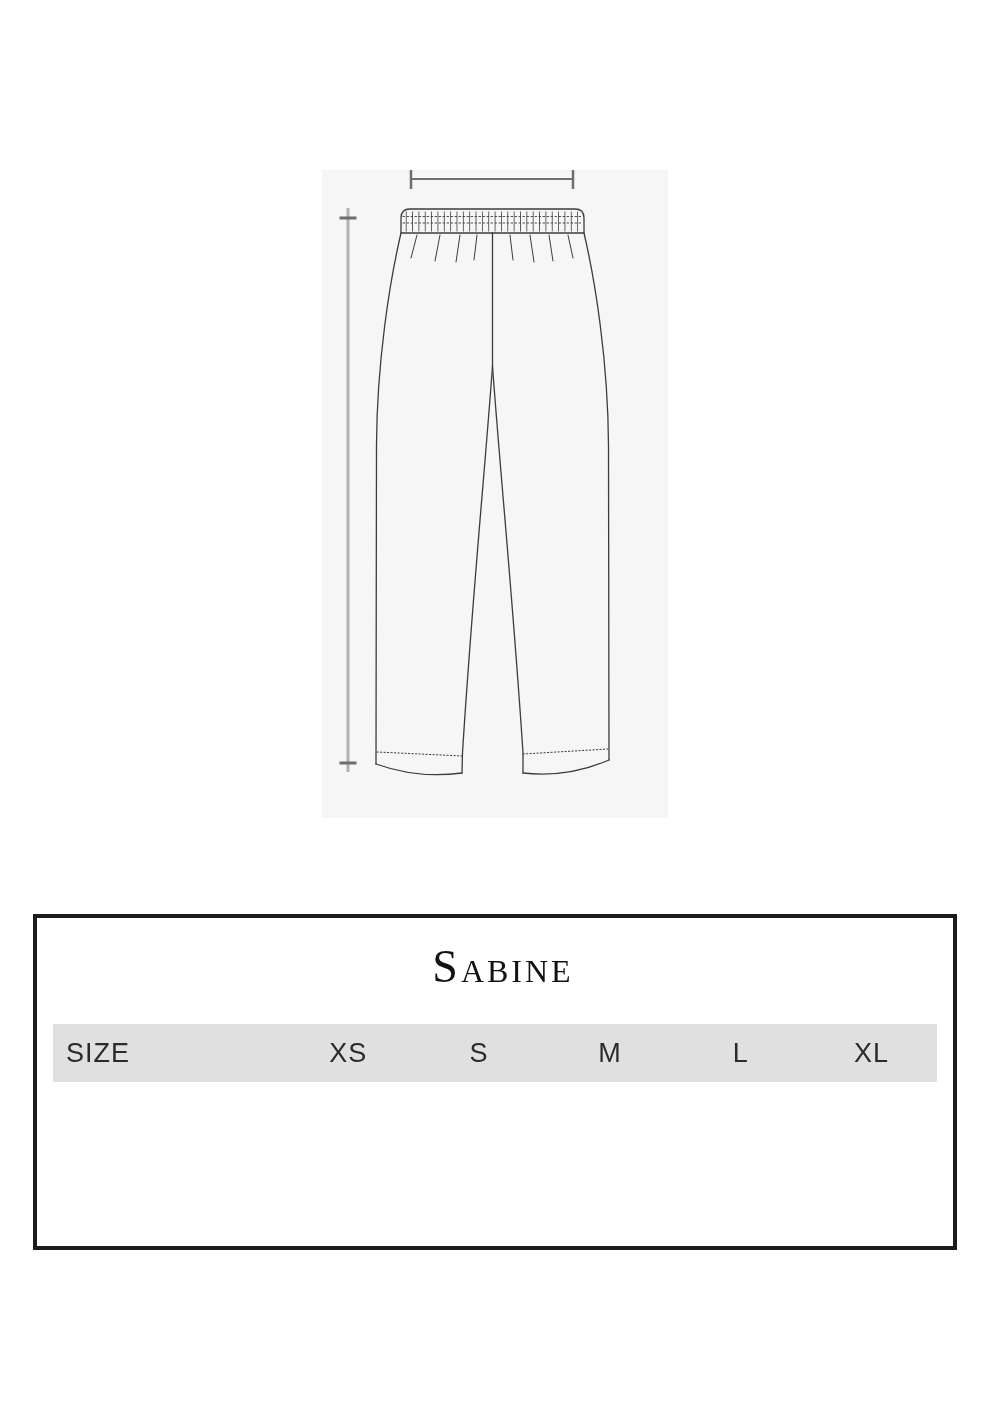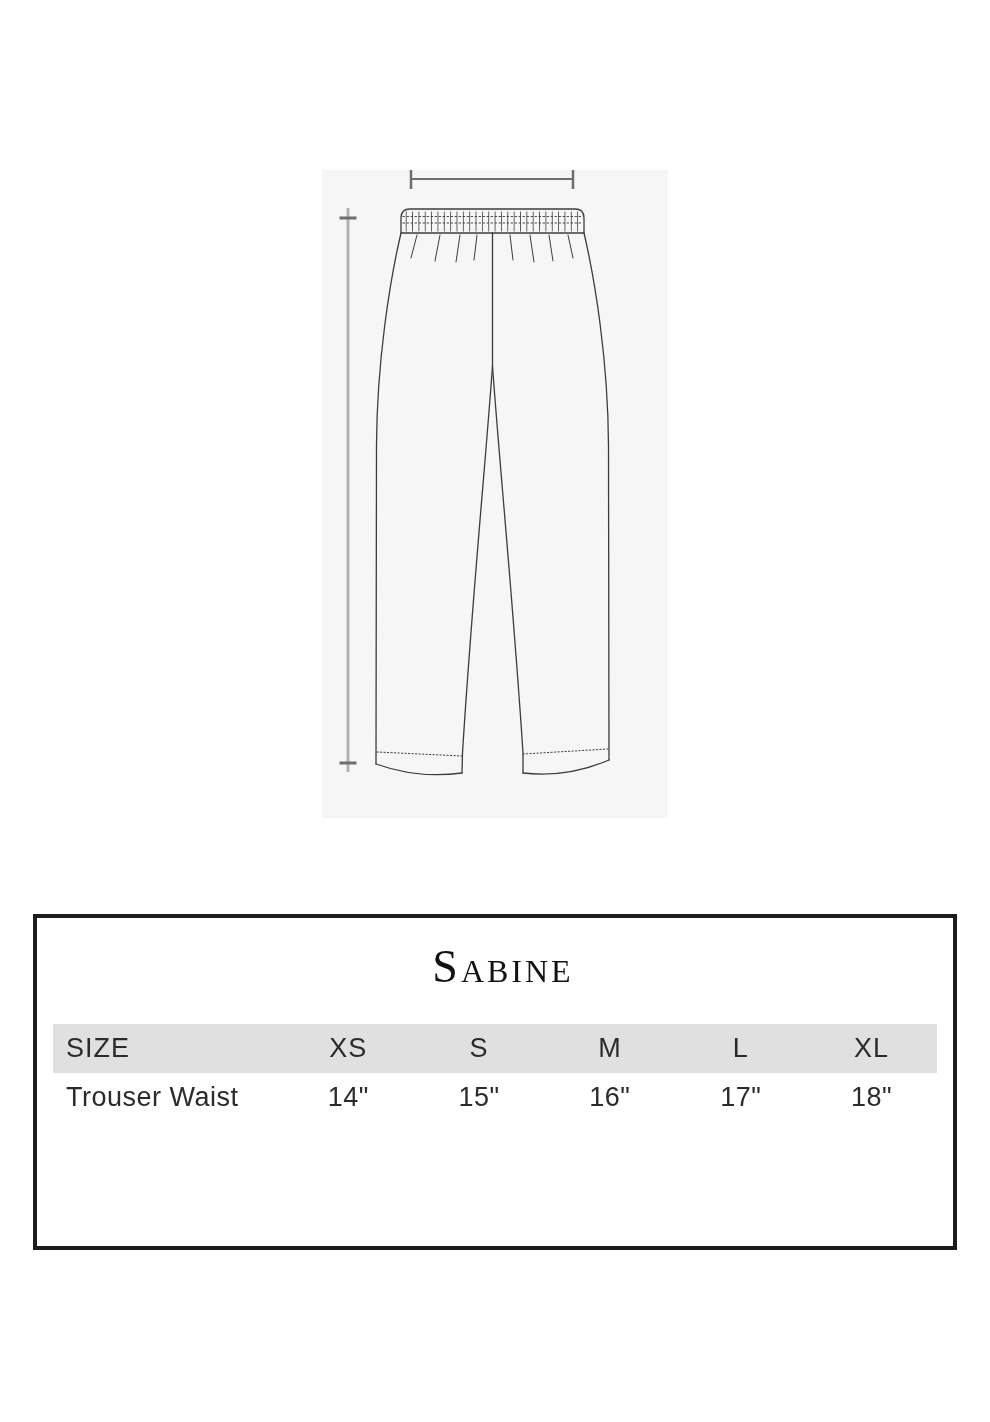--- a/index.html
+++ b/index.html
@@ -45,21 +45,21 @@
   }
   table.size-table {
     width: 884px;
     margin: 34px 16px 0 16px;
     border-collapse: collapse;
     table-layout: fixed;
   }
   .size-table col.label-col { width: 26%; }
   .size-table col.data-col  { width: 14.8%; }
   .size-table th, .size-table td {
-    height: 49px;
+    height: 58px;
     padding: 0;
     font-weight: 400;
     font-size: 27px;
     color: #2b2b2b;
     letter-spacing: 0.5px;
     text-align: center;
     vertical-align: middle;
     white-space: nowrap;
   }
   .size-table .row-label {
@@ -145,25 +145,17 @@
         <tr class="band">
           <th class="row-label">SIZE</th>
           <th>XS</th>
           <th>S</th>
           <th>M</th>
           <th>L</th>
           <th>XL</th>
         </tr>
       </thead>
       <tbody>
-        <tr>
-          <td class="row-label">Trouser Waist</td>
-          <td>14"</td>
-          <td>15"</td>
-          <td>16"</td>
-          <td>17"</td>
-          <td>18"</td>
-        </tr>
       </tbody>
     </table>
   </div>
 
 </div>
 
 </body></html>

